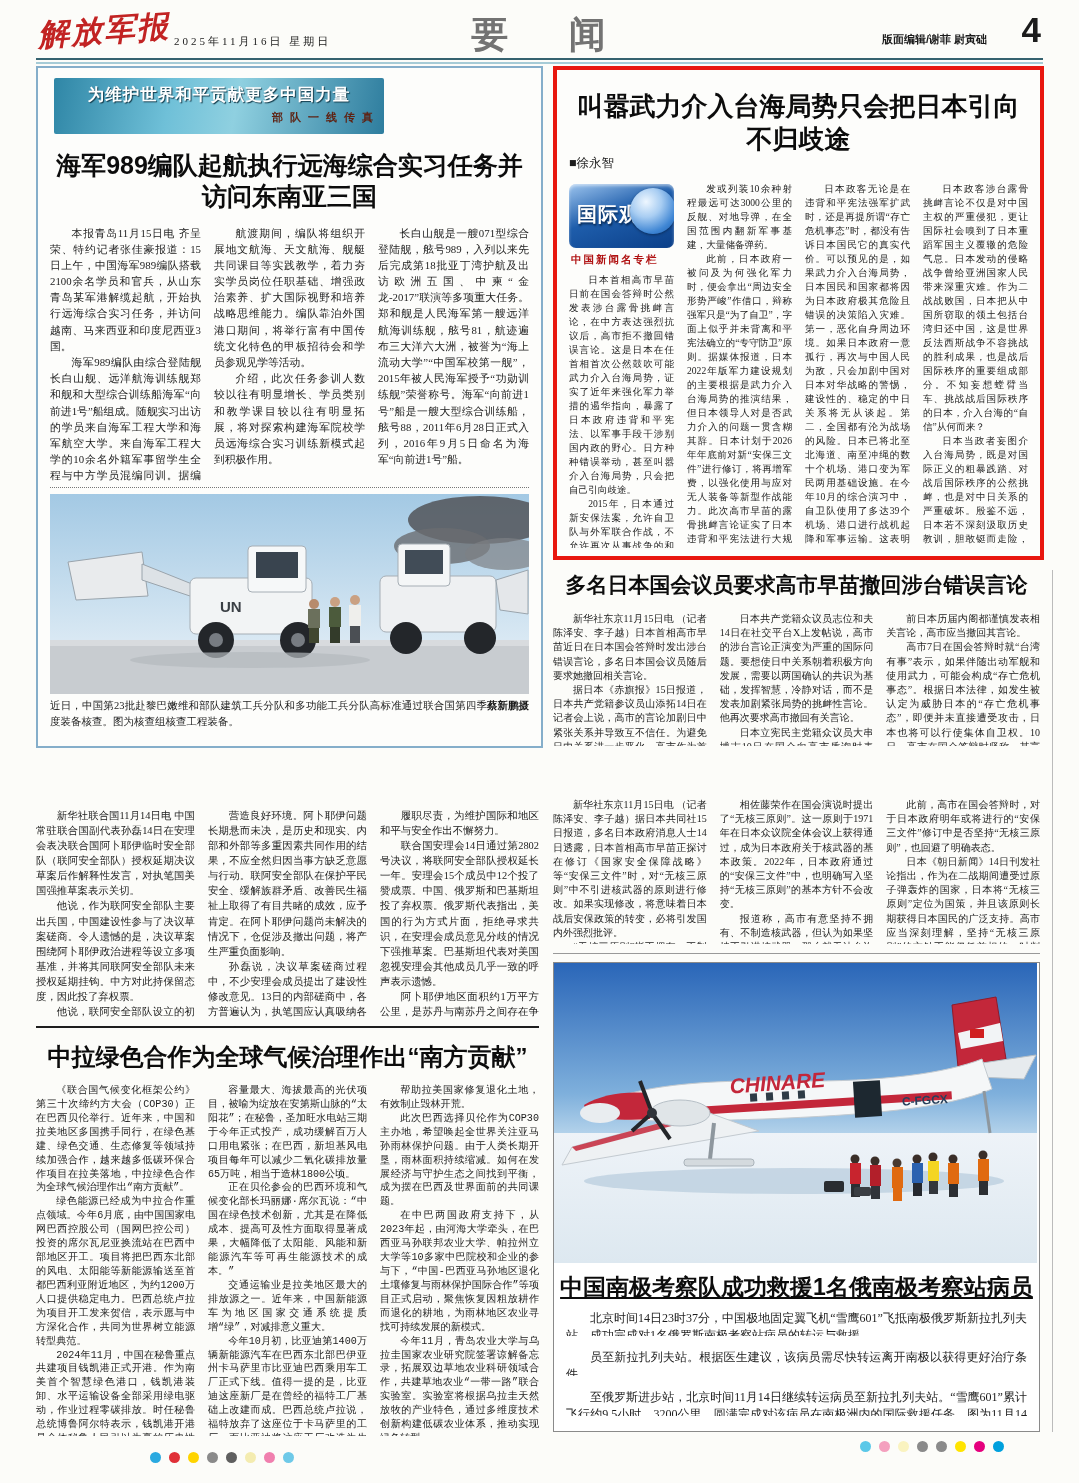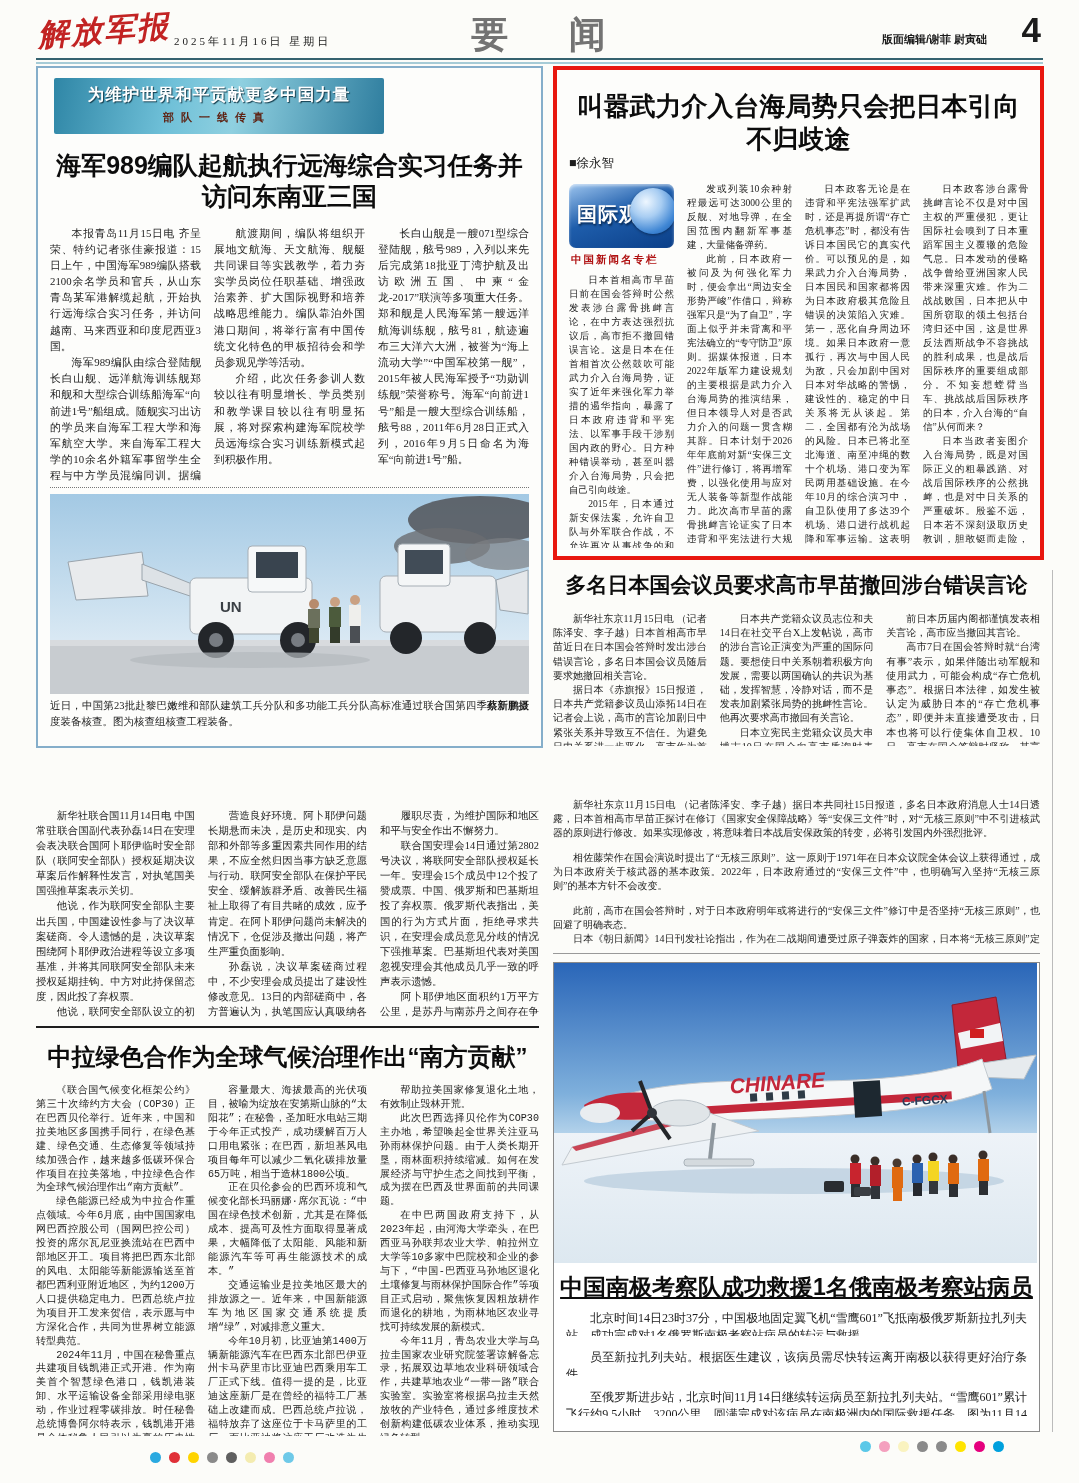--- a/index.html
+++ b/index.html
@@ -21,21 +21,21 @@
   .cols{display:flex;gap:13px;overflow:hidden;}
   .c{flex:1;overflow:hidden;text-align:justify;}
   .para{margin:0;text-indent:2em;}
   .byline{text-align:left;font-size:12.5px;}
   
   .box1{position:absolute;top:66px;left:36px;width:479px;height:658px;border:2px solid #85aeca;padding:10px 12px;background:#fdfdfb;}
   .banner{position:relative;width:330px;height:56px;margin-left:4px;border-radius:2px;overflow:hidden;
           background:linear-gradient(100deg,#2f86a6 0%,#6fc0d8 35%,#8fd0e0 55%,#2e7d9e 100%);}
   .banner-title{position:absolute;left:0;right:0;top:6px;text-align:center;font-family:"Liberation Sans",sans-serif;
           font-weight:bold;font-size:16.5px;color:#ffffff;text-shadow:1px 1px 1px #123a4a;letter-spacing:1px;}
-  .banner-sub{position:absolute;left:0;right:4px;top:32px;text-align:center;font-size:11px;font-weight:bold;
+  .banner-sub{position:absolute;left:0;right:4px;top:32px;text-align:right;font-size:11px;font-weight:bold;
           color:#5e2314;letter-spacing:7px;}
   .navy-hl{font-size:25px;margin-top:16px;}
   .navy-cols{margin-top:12px;height:256px;font-size:10.8px;line-height:1.5;}
   .dotted{border-top:1.5px dotted #777;margin-top:6px;}
   .caption-row{margin-top:4px;font-size:10.5px;line-height:1.55;text-align:justify;}
   .caption-credit{float:right;font-weight:bold;}
   
   .a2-hl{position:absolute;top:766px;left:36px;width:503px;font-size:23px;}
   .a2-cols{position:absolute;top:808px;left:36px;width:503px;height:210px;font-size:10.4px;line-height:1.45;}
   .midrule{position:absolute;top:1026px;left:36px;width:503px;height:2px;background:#1e1e1e;}
@@ -52,21 +52,21 @@
           font-size:20px;color:#fff;letter-spacing:1px;text-shadow:1px 2px 2px #082a55;}
   .obs-globe{position:absolute;right:-2px;top:4px;width:46px;height:46px;border-radius:50%;
           background:radial-gradient(circle at 35% 30%,#eef7ff 0%,#a8cdf2 35%,#3f86d4 70%,#1b5aa8 100%);
           box-shadow:0 1px 3px rgba(0,0,0,.4);}
   .obs-sub{font-size:10.5px;font-weight:bold;color:#b01212;letter-spacing:2px;margin:0 0 6px 2px;
           font-family:"Liberation Sans",sans-serif;}
   
   .b2-hl{position:absolute;top:572px;left:553px;width:487px;font-size:21px;}
   .b2-cols{position:absolute;top:612px;left:553px;width:487px;height:134px;font-size:10px;line-height:1.42;}
   .b3-hl{position:absolute;top:758px;left:553px;width:487px;font-size:21px;}
-  .b3-cols{position:absolute;top:798px;left:553px;width:487px;height:146px;font-size:10px;line-height:1.42;flex-direction:column;}
+  .b3-cols{position:absolute;top:798px;left:553px;width:487px;height:146px;font-size:10px;line-height:1.42;}
   .thinrule{position:absolute;top:953px;left:553px;width:487px;height:1px;background:#999;}
   
   .photobox{position:absolute;top:962px;left:553px;width:485px;height:468px;border:1px solid #8a8a8a;background:#fff;}
   .ant-hl{font-size:23px;margin-top:10px;text-decoration:underline;}
   .ant-cols{margin:8px 12px 16px 12px;height:106px;font-size:12px;line-height:1.4;flex-direction:column;}
   
   .rmargin-rule{position:absolute;left:1052px;top:570px;width:1px;height:862px;background:#bbb;}
   .dots{position:absolute;display:flex;gap:8px;}
   .dots-left{top:1452px;left:150px;}
   .dots-right{top:1441px;left:860px;}

